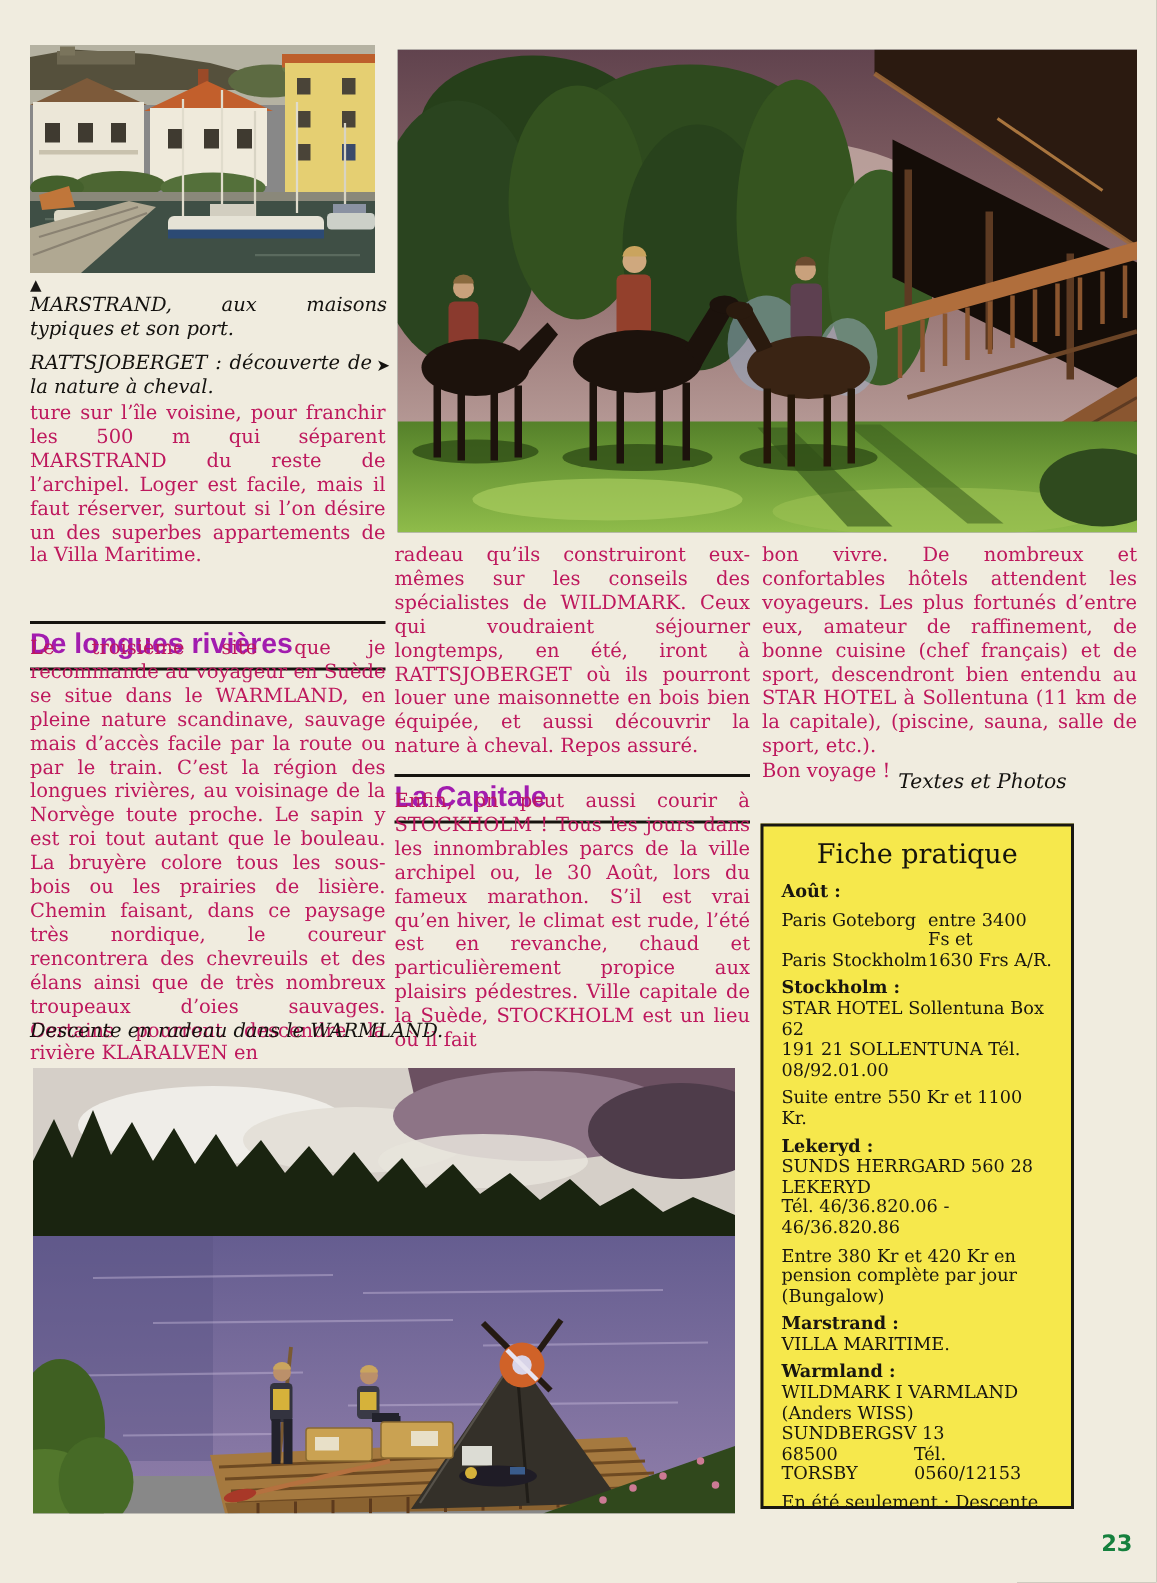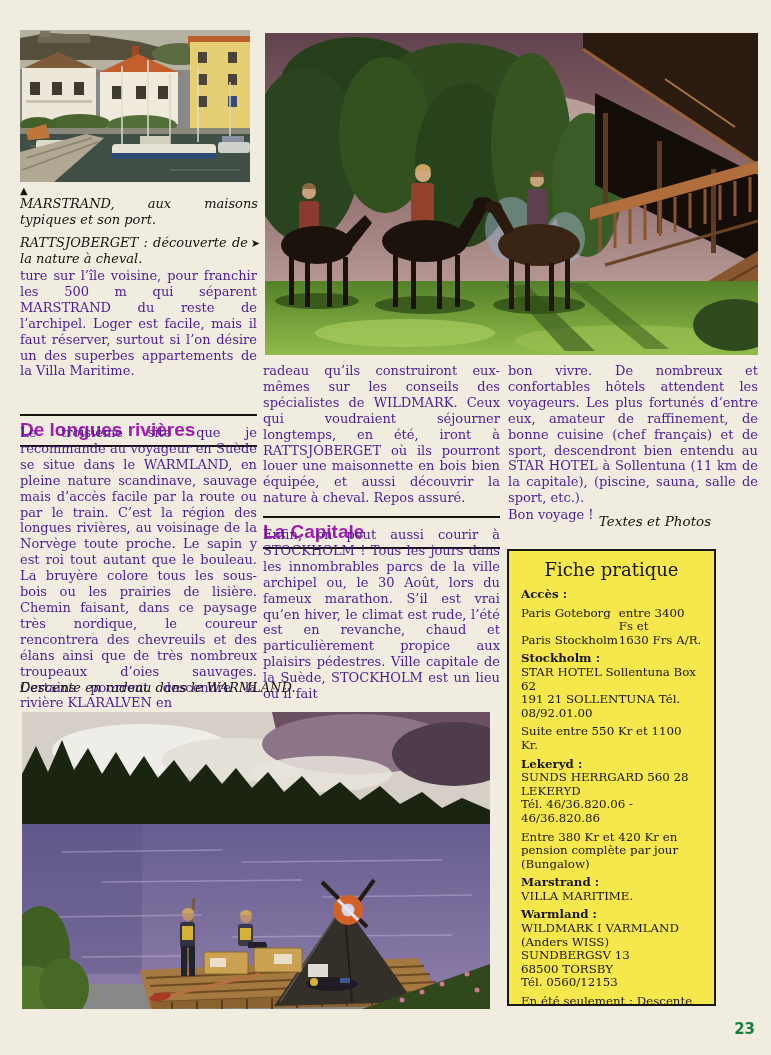--- a/index.html
+++ b/index.html
@@ -3,33 +3,33 @@
 <meta charset="utf-8">
 <style>
   html,body{margin:0;padding:0;}
   body{background:#9a948a;font-family:"DejaVu Serif",serif;}
   .page{position:relative;width:771px;height:1055px;background:#f0ecdf;margin:0 auto;overflow:hidden;color:#181613;}
   .abs{position:absolute;}
   .photo{overflow:hidden;background:#888;}
   .photo svg{display:block;}
   .cap{font-style:italic;font-size:13px;line-height:16px;text-align:justify;color:#14120f;}
   .cap-marker{font-size:10px;line-height:10px;font-style:normal;}
-  .body-text{font-size:13px;line-height:15.9px;text-align:justify;color:#4c1d95;}
+  .body-text{font-size:13px;line-height:15.9px;text-align:justify;color:#be185d;}
   .sec-head{font-family:Liberation Sans, sans-serif;font-weight:bold;font-size:19px;line-height:22px;
             border-top:2px solid #16140f;border-bottom:2px solid #16140f;padding:3px 0 4px;color:#a21caf;margin-top:22px;}
   .bon{margin-top:1px;}
   .credits{font-style:italic;font-size:13.5px;line-height:18px;text-align:center;color:#14120f;}
   .fiche{background:#f6e84c;border:2px solid #191712;padding:8px 12px 6px;box-sizing:border-box;overflow:hidden;}
   .fiche-title{text-align:center;font-size:18px;line-height:22px;margin-bottom:7px;color:#15130c;}
   .fg{margin-bottom:5px;font-size:11.8px;line-height:13.6px;color:#191610;}
   .fg .lbl{font-weight:bold;display:block;}
   .frow{display:flex;}
   .frow .c1{width:54%;}
   .frow .c2{width:46%;}
-  .frow2{display:flex;justify-content:space-between;flex-direction:column;}
+  .frow2{display:flex;justify-content:space-between;}
   .pageno{font-family:"DejaVu Sans","Liberation Sans",sans-serif;font-weight:bold;font-size:15px;color:#15803d;}
 </style>
 </head>
 <body>
 
 <div class="page">
 
   <div class="abs photo" style="left:20px;top:30px;width:230px;height:152px;">
     <svg width="230" height="152" viewBox="0 0 230 152">
       <rect width="230" height="40" fill="#b5b2a2"></rect>
@@ -291,21 +291,21 @@
       <circle cx="445" cy="262" r="2.5" fill="#cc7a94"></circle>
         <circle cx="455" cy="278" r="2.5" fill="#cc7a94"></circle>
       <circle cx="380" cy="288" r="2.5" fill="#cc7a94"></circle>
     </svg>
   </div>
 
   <div class="abs fiche" style="left:507px;top:549px;width:209px;height:457px;">
     <div class="fiche-title">Fiche pratique</div>
 
     <div class="fg">
-      <span class="lbl">Accès :</span>
+      <span class="lbl">Août :</span>
     </div>
 
     <div class="fg">
       <div class="frow">
         <span class="c1">Paris Goteborg</span>
         <span class="c2">entre 3400 Fs et</span>
       </div>
       <div class="frow">
         <span class="c1">Paris Stockholm</span>
         <span class="c2">1630 Frs A/R.</span>

